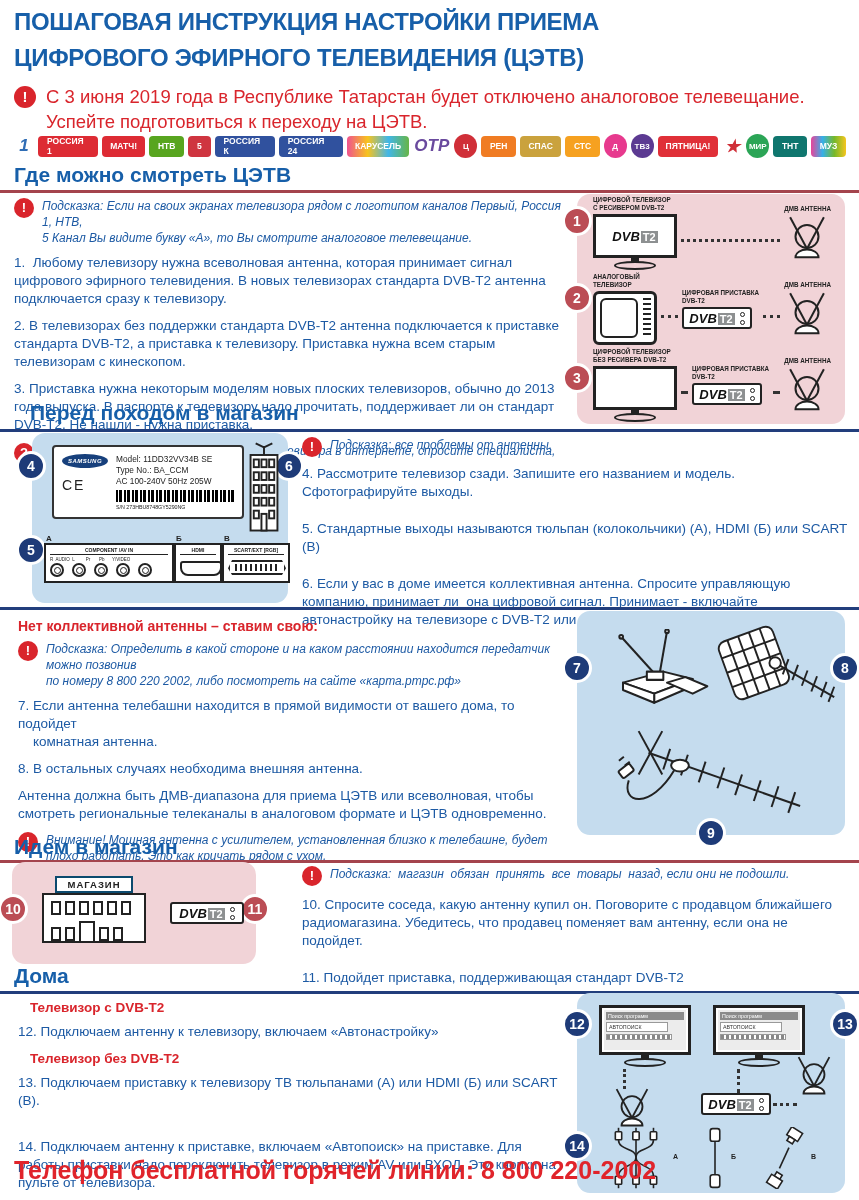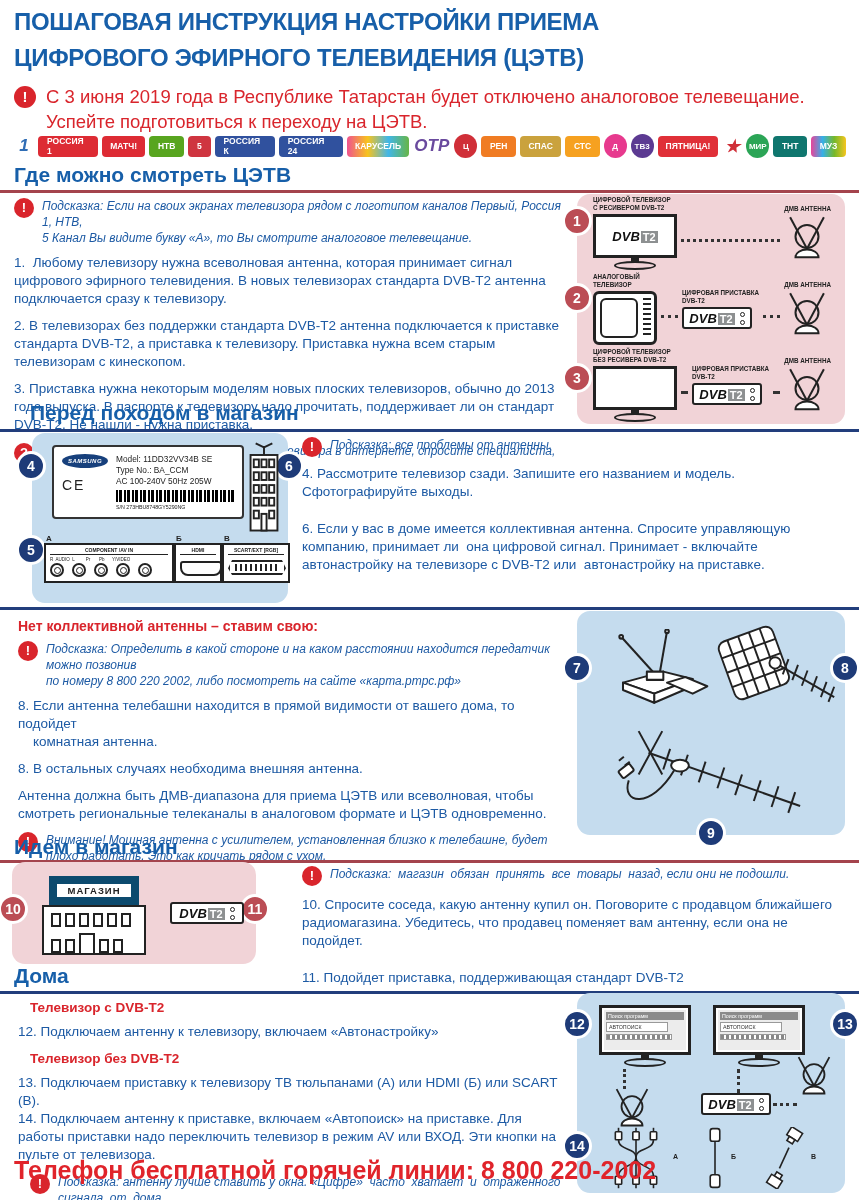--- a/index.html
+++ b/index.html
@@ -66,21 +66,21 @@
   .conn-box{border:2px solid #222;background:#fff;padding:2px 4px 4px;position:relative;box-sizing:border-box;}
   .conn-title{font-size:5px;font-weight:bold;color:#222;text-align:center;border-bottom:1px solid #222;padding-bottom:1px;margin-bottom:2px;}
   .jlabels{font-size:4.5px;color:#222;white-space:pre;margin-bottom:1px;}
   .jacks{display:flex;gap:8px;}
   .jack{width:14px;height:14px;border:2px solid #222;border-radius:50%;display:flex;align-items:center;justify-content:center;box-sizing:border-box;}
   .jack i{width:5px;height:5px;border:1px solid #222;border-radius:50%;}
   .hdmi-port{width:38px;height:11px;border:2px solid #222;border-radius:3px 3px 8px 8px;margin:6px auto 0;}
   .scart-port{width:58px;height:15px;border:2px solid #222;margin:5px auto 0;clip-path:polygon(7% 0,93% 0,100% 55%,93% 100%,7% 100%,0 55%);background:repeating-linear-gradient(90deg,#222 0 2px,#fff 2px 5px);background-clip:content-box;padding:2px 4px;box-sizing:border-box;}
   
   .shop{position:absolute;left:30px;top:14px;display:flex;flex-direction:column;align-items:center;}
-  .shop-sign{border:8px solid #0c4a6e;background:#fff;font-size:9.5px;font-weight:bold;padding:1px 10px;letter-spacing:1px;color:#222;}
+  .shop-sign{border:2px solid #0c4a6e;background:#fff;font-size:9.5px;font-weight:bold;padding:1px 10px;letter-spacing:1px;color:#222;}
   .shop-body{border:2px solid #222;background:#fff;padding:6px 7px 0;width:104px;box-sizing:border-box;}
   .win-row{display:flex;gap:4px;margin-bottom:6px;}
   .win{width:10px;height:14px;border:2px solid #222;box-sizing:border-box;}
   .door{width:16px;height:20px;border:2px solid #222;border-bottom:none;margin-bottom:0;box-sizing:border-box;align-self:flex-end;}
   
   .tvui{width:92px;height:50px;border:3px solid #222;background:#fff;padding:2px;box-sizing:border-box;}
   .scr{background:#ececec;height:100%;padding:2px;box-sizing:border-box;}
   .scr-head{background:#8b8b8b;color:#fff;font-size:5.3px;padding:1px 2px;}
   .scr-box{background:#fff;border:1px solid #999;font-size:5.3px;color:#333;padding:1px 2px;margin-top:2px;width:72%;}
   .scr-prog{margin-top:2px;height:4px;width:82%;border:1px solid #999;background:repeating-linear-gradient(90deg,#888 0 3px,#fff 3px 5px);}
@@ -331,32 +331,33 @@
       </div>
     </div>
   </div>
 
   <div class="txt" style="position:absolute;left:302px;top:437px;width:548px;">
     <div class="hint">
       <span class="hicon">!</span>
       <span class="htext pre">Подсказка: все проблемы от антенны.</span>
     </div>
     <div class="item pre" style="margin-bottom:19px;">4. Рассмотрите телевизор сзади. Запишите его названием и модель. Сфотографируйте выходы.</div>
+    <div class="item pre" style="margin-bottom:19px;">5. Стандартные выходы называются тюльпан (колокольчики) (А), HDMI (Б) или SCART (В)</div>
     <div class="item pre">6. Если у вас в доме имеется коллективная антенна. Спросите управляющую компанию, принимает ли  она цифровой сигнал. Принимает - включайте автонастройку на телевизоре с DVB-T2 или  автонастройку на приставке.</div>
   </div>
 
   <div class="rule n" style="top:607px;"></div>
   <div class="txt" style="position:absolute;left:18px;top:617px;width:552px;">
     <div class="red-sub" style="font-size:14px;">Нет коллективной антенны – ставим свою:</div>
     <div class="hint">
       <span class="hicon">!</span>
       <span class="htext pre">Подсказка: Определить в какой стороне и на каком расстоянии находится передатчик можно позвонив
 по номеру 8 800 220 2002, либо посмотреть на сайте «карта.ртрс.рф»</span>
     </div>
-    <div class="item pre">8. Если антенна телебашни находится в прямой видимости от вашего дома, то подойдет
+    <div class="item pre">7. Если антенна телебашни находится в прямой видимости от вашего дома, то подойдет
     комнатная антенна.</div>
     <div class="item pre">8. В остальных случаях необходима внешняя антенна.</div>
     <div class="item pre">Антенна должна быть ДМВ-диапазона для приема ЦЭТВ или всеволновая, чтобы смотреть региональные телеканалы в аналоговом формате и ЦЭТВ одновременно.</div>
     <div class="hint">
       <span class="hicon">!</span>
       <span class="htext pre">Внимание! Мощная антенна с усилителем, установленная близко к телебашне, будет
 плохо работать. Это как кричать рядом с ухом.</span>
     </div>
   </div>
 
@@ -468,21 +469,21 @@
     <div class="item pre">11. Подойдет приставка, поддерживающая стандарт DVB-T2</div>
   </div>
 
   <div class="sec-title" style="left:14px;top:964px;">Дома</div>
   <div class="rule n" style="top:991px;"></div>
 
   <div class="txt" style="position:absolute;left:18px;top:999px;width:548px;">
     <div class="red-sub" style="margin-left:12px;">Телевизор с DVB-T2</div>
     <div class="item pre">12. Подключаем антенну к телевизору, включаем «Автонастройку»</div>
     <div class="red-sub" style="margin-left:12px;">Телевизор без DVB-T2</div>
-    <div class="item pre" style="margin-bottom:0;">13. Подключаем приставку к телевизору ТВ тюльпанами (А) или HDMI (Б) или SCART (В).</div>
+    <div class="item pre" style="margin-bottom:28px;">13. Подключаем приставку к телевизору ТВ тюльпанами (А) или HDMI (Б) или SCART (В).</div>
     <div class="item pre">14. Подключаем антенну к приставке, включаем «Автопоиск» на приставке. Для работы приставки надо переключить телевизор в режим AV или ВХОД. Эти кнопки на пульте от телевизора.</div>
     <div class="hint s5hint">
       <span class="hicon">!</span>
       <span class="htext pre">Подсказка: антенну лучше ставить у окна. «Цифре»  часто  хватает  и  отраженного  сигнала  от  дома
 напротив.</span>
     </div>
   </div>
 
   <div class="panel blue" style="left:577px;top:993px;width:268px;height:200px;">
     <span class="numc bl" style="left:-15px;top:16px;">12</span>

